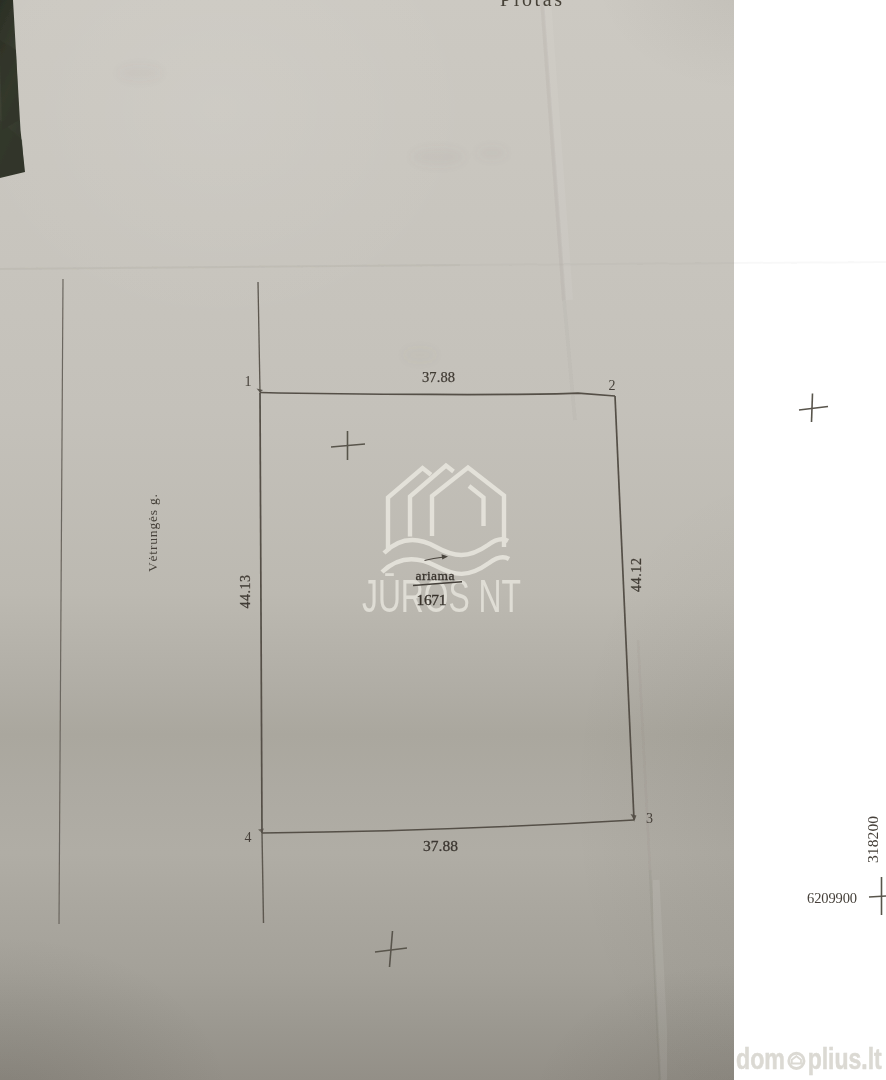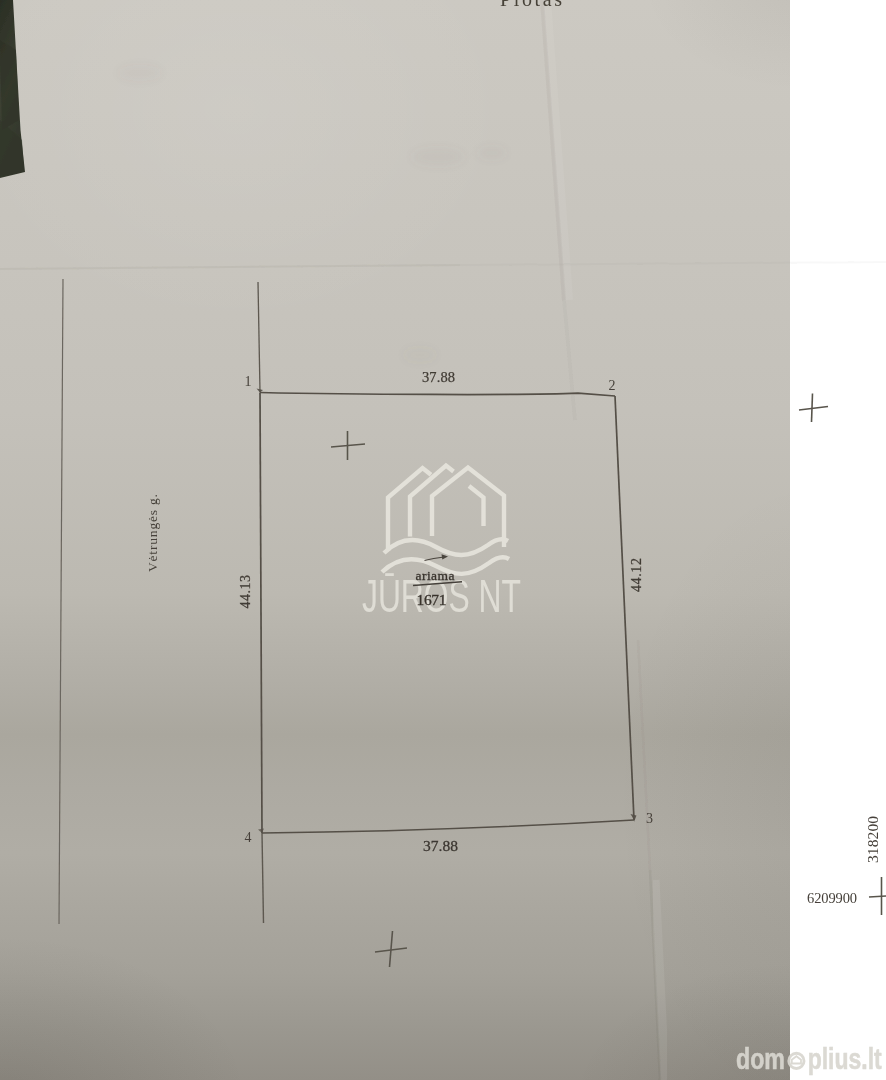--- a/index.html
+++ b/index.html
@@ -1,23 +1,24 @@
 <!DOCTYPE html>
 <html><head>
 <meta charset="utf-8">
 <style>
   html,body{margin:0;padding:0;width:886px;height:1080px;overflow:hidden;}
-  #photo{position:relative;width:790px;height:1080px;
+  #photo{position:relative;width:706px;height:1080px;
     background:
       radial-gradient(ellipse 60% 35% at 30% 10%, rgba(255,255,255,0.07), rgba(255,255,255,0) 60%),
       radial-gradient(ellipse 45% 22% at 0% 102%, rgba(40,36,28,0.13), rgba(40,36,28,0) 70%),
       radial-gradient(ellipse 30% 15% at 102% -2%, rgba(40,36,28,0.06), rgba(40,36,28,0) 70%),
       radial-gradient(ellipse 40% 20% at 100% 103%, rgba(40,36,28,0.10), rgba(40,36,28,0) 70%),
       radial-gradient(ellipse 35% 40% at 104% 74%, rgba(40,36,28,0.06), rgba(40,36,28,0) 75%),
       linear-gradient(180deg, #ccc9c2 0%, #c8c5be 20%, #c4c1ba 38%, #bcb9b1 55%, #b1aea6 63%, #aaa79e 68%, #adaaa2 73%, #b0ada5 79%, #aaa79f 84%, #a4a199 90%, #9b9890 95%, #938f87 100%);
+    padding-left: 28px;
   }
   svg{position:absolute;left:0;top:0;}
   text{font-family:"Liberation Serif", serif;}
   .sans{font-family:"Liberation Sans", sans-serif !important;}
 </style>
 </head>
 <body>
 
 <div id="photo">
 <svg width="886" height="1080" viewBox="0 0 886 1080">

